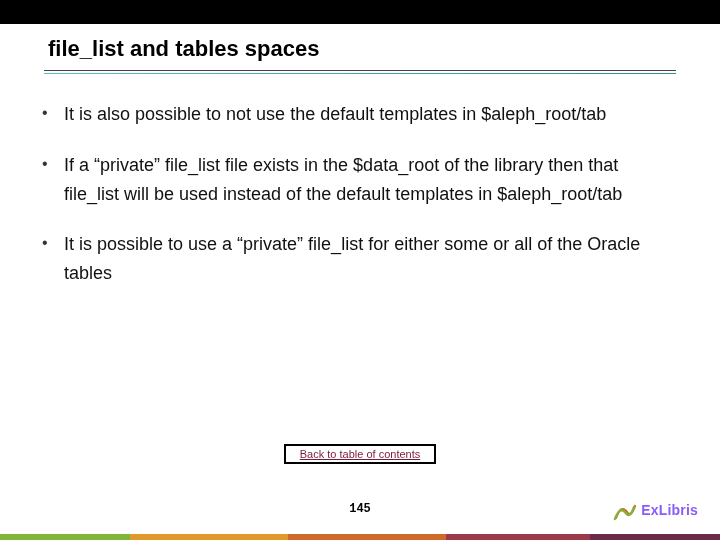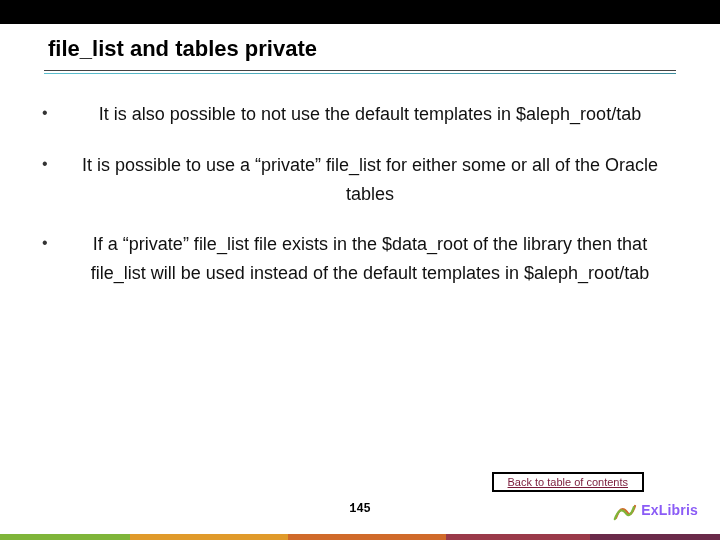--- a/index.html
+++ b/index.html
@@ -19,39 +19,38 @@
   }
   .underline2 {
     position: absolute; top: 73px; left: 44px; width: 632px; height: 1px;
     background: linear-gradient(to right, #5bbfcf, #3a8a9a);
   }
   .body {
     position: absolute; top: 100px; left: 36px; width: 640px;
   }
   ul.bullets {
     list-style: none;
-    text-align: center;
   }
   ul.bullets > li {
     position: relative;
     padding-left: 28px;
     margin-bottom: 22px;
     font-size: 18px;
     line-height: 1.6;
     color: #111;
   }
   ul.bullets > li::before {
     content: "•";
     position: absolute;
     left: 6px; top: 0;
     font-size: 16px;
     color: #333;
   }
   .toc-link-wrap {
-    position: absolute; left: 0; width: 644px; top: 472px; text-align: right;
+    position: absolute; left: 0; width: 720px; top: 444px; text-align: center;
   }
   .toc-link {
     display: inline-block;
     border: 2px solid #000;
     padding: 2px 14px;
     font-size: 11px;
     color: #7a1a3a;
     text-decoration: underline;
     background: #fff;
   }
@@ -77,29 +76,29 @@
       #9a3a4a 62%, #9a3a4a 82%,
       #6a2a4a 82%, #6a2a4a 100%);
   }
 </style>
 </head>
 <body>
 
 <div class="slide">
   <div class="topbar"></div>
 
-  <div class="title">file_list and tables private</div>
+  <div class="title">file_list and tables spaces</div>
   <div class="underline1"></div>
   <div class="underline2"></div>
 
   <div class="body">
     <ul class="bullets">
       <li>It is also possible to not use the default templates in $aleph_root/tab</li>
+      <li>If a “private” file_list file exists in the $data_root of the library then that file_list will be used instead of the default templates in $aleph_root/tab</li>
       <li>It is possible to use a “private” file_list for either some or all of the Oracle tables</li>
-      <li>If a “private” file_list file exists in the $data_root of the library then that file_list will be used instead of the default templates in $aleph_root/tab</li>
     </ul>
   </div>
 
   <div class="toc-link-wrap">
     <a class="toc-link" href="#">Back to table of contents</a>
   </div>
 
   <div class="pagenum">145</div>
 
   <div class="logo">

